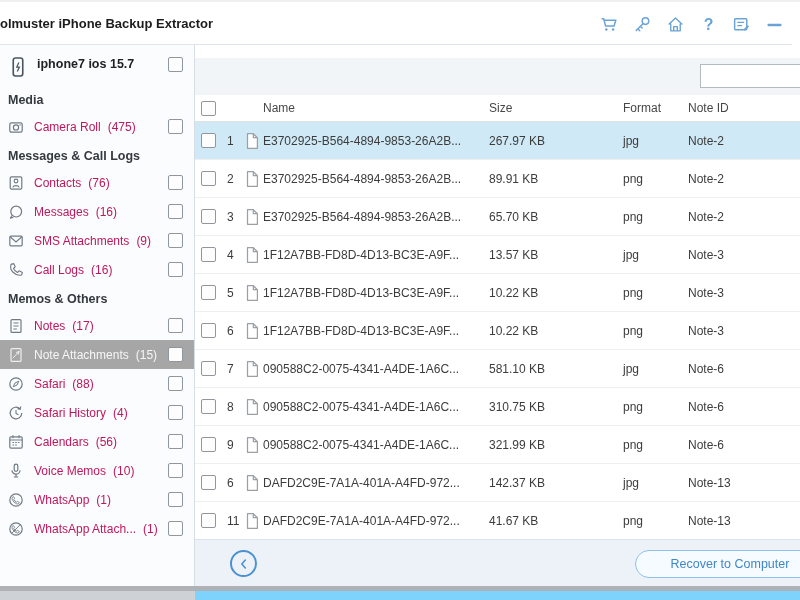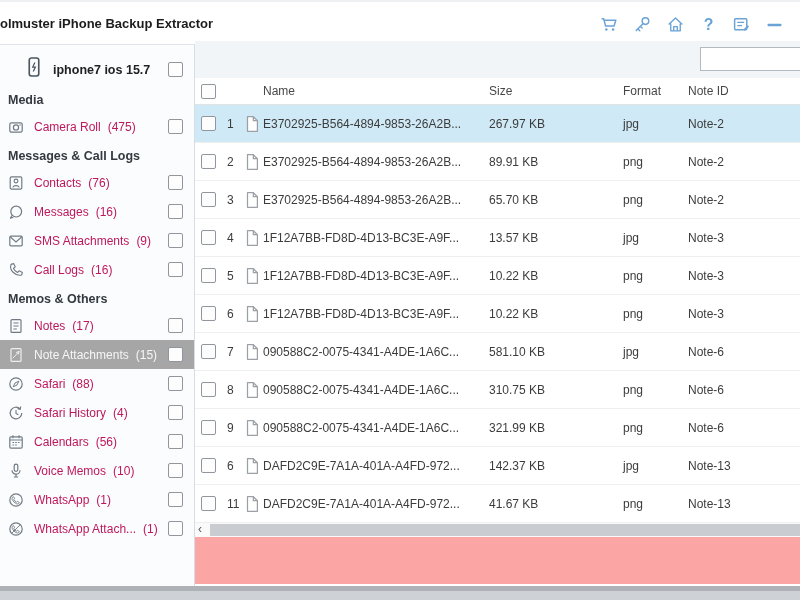--- a/index.html
+++ b/index.html
@@ -9,37 +9,37 @@
 
   
   .titlebar{position:absolute;left:0;top:2px;width:792px;height:40px;background:#fff;border-bottom:1px solid #dfe5eb;}
   .title{position:absolute;left:0;top:12px;font-size:13px;font-weight:bold;color:#1c1c1c;white-space:nowrap;}
   .tb-icons{position:absolute;right:8px;top:11px;display:flex;gap:14px;align-items:center;}
   .tb-icon{width:19px;height:19px;color:#6ba3d6;cursor:pointer;display:inline-block;}
   .tb-icon svg{width:100%;height:100%;}
 
   
   .sidebar{position:absolute;left:0;top:43px;width:194px;height:543px;background:#fbfcfd;border-right:1px solid #d7dde4;overflow:hidden;}
-  .device{display:flex;align-items:flex-end;padding:12px 11px 8px 24px;}
+  .device{display:flex;align-items:flex-start;padding:12px 11px 8px 8px;}
   .device .icon{width:20px;height:20px;color:#4a5560;}
   .device-label{font-size:12.5px;font-weight:bold;color:#222;margin-left:9px;}
   .device .cb{margin-left:auto;}
   .sb-section{font-size:12.5px;font-weight:bold;color:#343a40;padding:8px 8px 5px 8px;}
   .sb-item{display:flex;align-items:center;height:29px;padding:0 11px 0 8px;cursor:pointer;color:#be185d;}
   .sb-item .icon{width:16px;height:16px;color:#707a84;flex:none;}
   .icon svg{width:100%;height:100%;display:block;}
   .sb-label{font-size:12px;margin-left:10px;white-space:nowrap;}
   .sb-count{font-size:12px;margin-left:7px;}
   .sb-item .cb{margin-left:auto;}
   .sb-item.selected{background:#a6a6a6;color:#f6f6f6;}
   .sb-item.selected .icon{color:#eeeeee;}
   .cb{display:inline-block;width:13px;height:13px;border:1.5px solid #8f969e;border-radius:2px;background:#fdfdfe;flex:none;}
 
   
-  .main{position:absolute;left:195px;top:39px;width:605px;height:543px;background:#fca5a5;}
+  .main{position:absolute;left:195px;top:56px;width:605px;height:543px;background:#7dd3fc;}
   .toolbar-strip{position:relative;height:37px;background:#f2f5f8;}
   .search{position:absolute;right:-2px;top:6px;width:92px;height:22px;border:1px solid #b4bac1;background:#fff;outline:none;font-size:12px;padding:0 4px;}
   .thead,.trow{display:grid;grid-template-columns:26px 22px 18px 226px 134px 65px 1fr;align-items:center;}
   .thead{height:26px;background:#fff;border-bottom:1px solid #e2e2e2;font-size:12px;color:#474747;}
   .trow{height:37px;border-bottom:1px solid #efefef;font-size:12px;color:#3c3c3c;background:#fff;cursor:default;}
   .trow.selected{background:#cfe9f6;}
   .cell{white-space:nowrap;overflow:hidden;}
   .c-cb{display:flex;justify-content:center;}
   .c-num{text-align:left;padding-left:6px;}
   .c-ico .icon{width:14px;height:16px;}
@@ -425,15 +425,25 @@
           <span class="cell c-note">Note-13</span>
         </div>
       </div>
 
     <div class="hscroll">
       <span class="hs-arrow">‹</span>
       <div class="hs-thumb"></div>
     </div>
   </div>
 
+  <div class="footer">
+    <div class="back-btn">
+      <span class="icon">
+        <svg viewBox="0 0 16 16">
+            <path d="M9.5 3.5 L5.5 8 l4 4.5" fill="none" stroke="currentColor" stroke-width="1.8" stroke-linecap="round" stroke-linejoin="round"></path>
+          </svg>
+      </span>
+    </div>
+    <button class="recover-btn">Recover to Computer</button>
+  </div>
 
 </div>
 <div class="win-edge"></div>
 
 </body></html>

